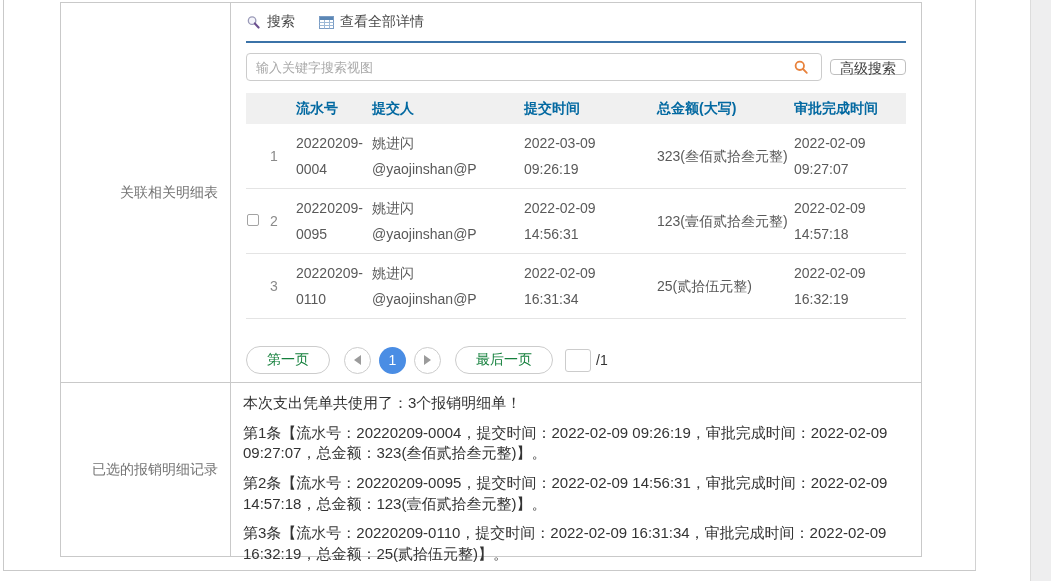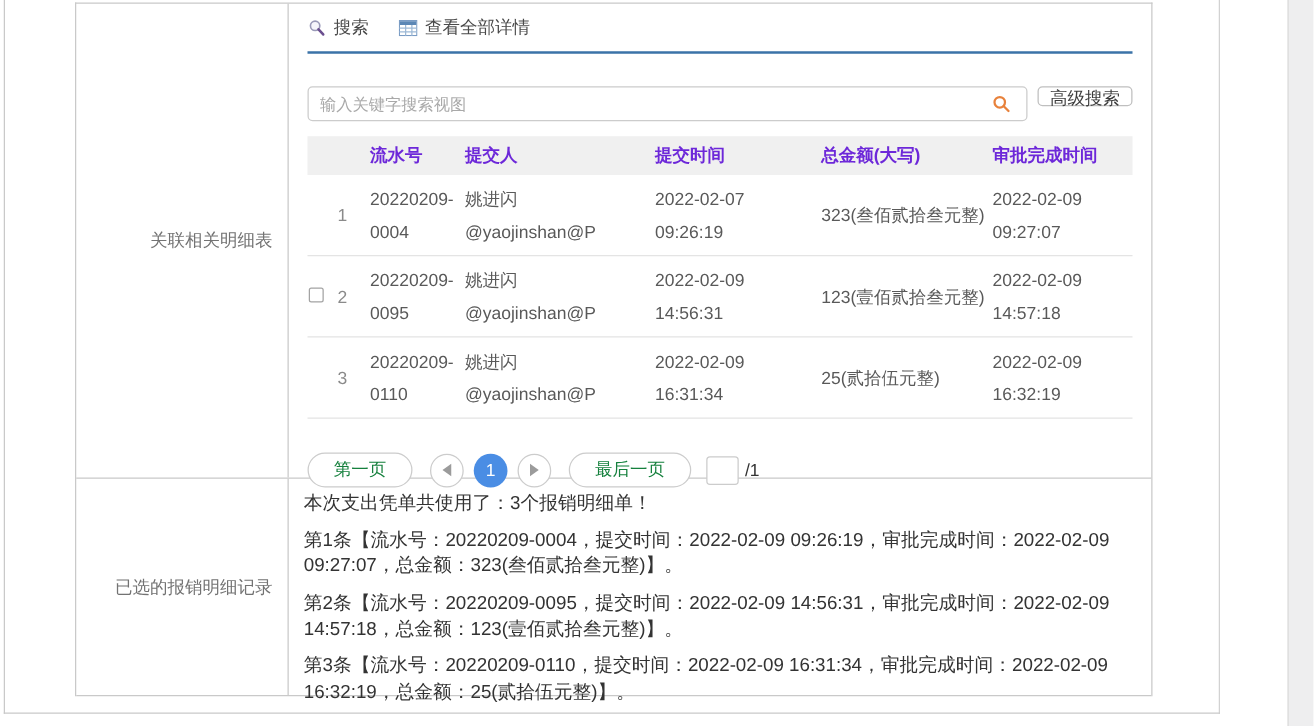--- a/index.html
+++ b/index.html
@@ -22,30 +22,30 @@
   .content-cell { flex:1; min-width:0; }
   .content-cell.top { padding:10px 15px 0 15px; }
   .content-cell.bottom { padding:10px 12px; font-size:15px; color:#333; }
 
   
   .widget-toolbar { display:flex; align-items:flex-start; gap:24px; height:30px; border-bottom:2px solid #3b73a8; }
   .tool-item { display:flex; align-items:center; gap:6px; font-size:14px; color:#4a4a4a; cursor:pointer; }
   .tool-item .ic { display:inline-flex; }
 
   
-  .search-row { margin-top:26px; display:flex; align-items:flex-start; }
+  .search-row { margin-top:10px; display:flex; align-items:center; }
   .search-input-wrap { position:relative; flex:1; }
   .search-input { width:100%; height:28px; border:1px solid #cccccc; border-radius:4px; padding:0 36px 0 9px; font-size:13px; color:#333; outline:none; }
   .search-input::placeholder { color:#a9a9a9; }
   .input-mag { position:absolute; right:13px; top:6px; cursor:pointer; display:inline-flex; }
   .adv-btn { margin-left:8px; height:16px; border:1px solid #bfbfbf; border-radius:4px; background:#ffffff; font-size:14px; color:#3d3d3d; padding:0 9px; cursor:pointer; font-family:inherit; }
 
   
   .grid { margin-top:12px; font-size:14px; color:#595959; }
-  .ghead { display:flex; align-items:center; background:#f0f0f0; height:31px; font-weight:700; color:#6d28d9; }
+  .ghead { display:flex; align-items:center; background:#f0f0f0; height:31px; font-weight:700; color:#0369a1; }
   .trow { display:flex; align-items:center; height:65px; border-bottom:1px solid #e4e4e4; line-height:26px; }
   .col { padding-right:6px; }
   .col-check { width:24px; padding-left:1px; }
   .col-idx { width:26px; color:#8a8a8a; }
   .col-serial { width:76px; word-break:break-all; }
   .col-submitter { width:152px; }
   .col-time { width:133px; }
   .col-amount { width:137px; }
   .col-approve { flex:1; }
   .blk { display:block; }
@@ -131,21 +131,21 @@
           </div>
 
           <div class="trow">
             <div class="col col-check"></div>
             <div class="col col-idx">1</div>
             <div class="col col-serial">20220209-0004</div>
             <div class="col col-submitter">
               <span class="blk">姚进闪</span>
               <span class="blk">@yaojinshan@P</span>
             </div>
-            <div class="col col-time">2022-02-07 09:26:19</div>
+            <div class="col col-time">2022-03-09 09:26:19</div>
             <div class="col col-amount">323(叁佰贰拾叁元整)</div>
             <div class="col col-approve">2022-02-09 09:27:07</div>
           </div>
 
           <div class="trow">
             <div class="col col-check"><span class="checkbox"></span></div>
             <div class="col col-idx">2</div>
             <div class="col col-serial">20220209-0095</div>
             <div class="col col-submitter">
               <span class="blk">姚进闪</span>

